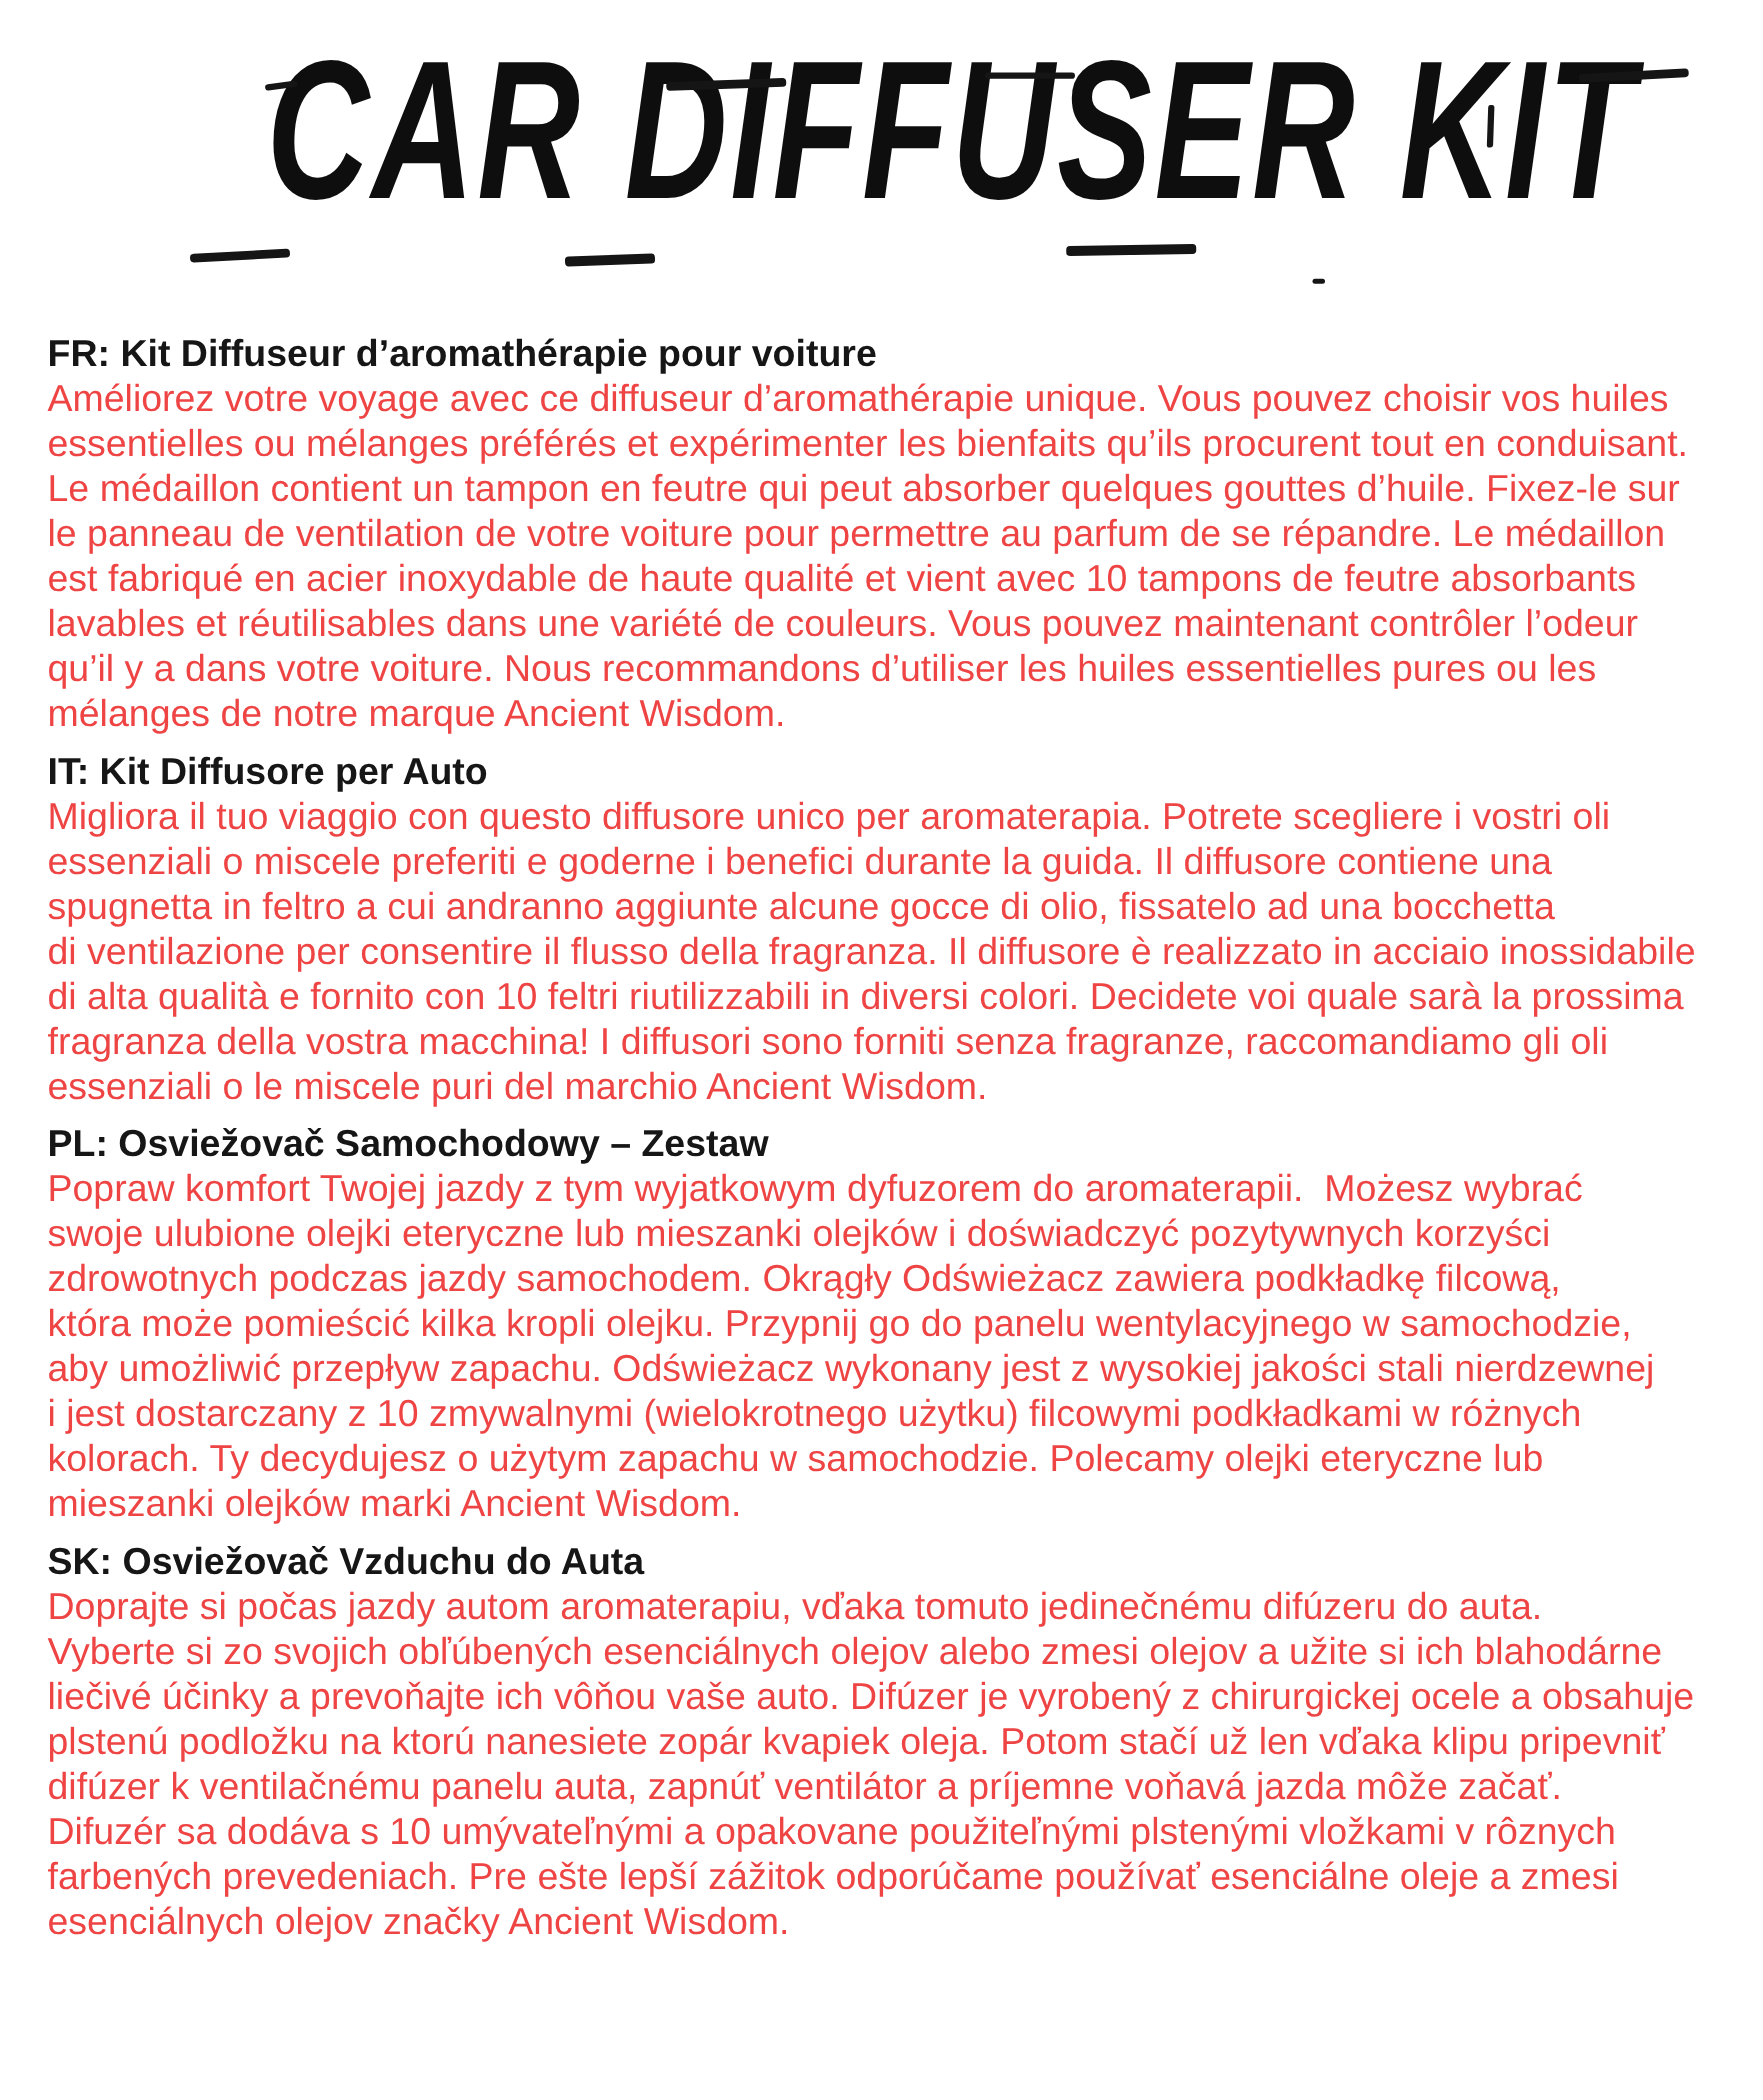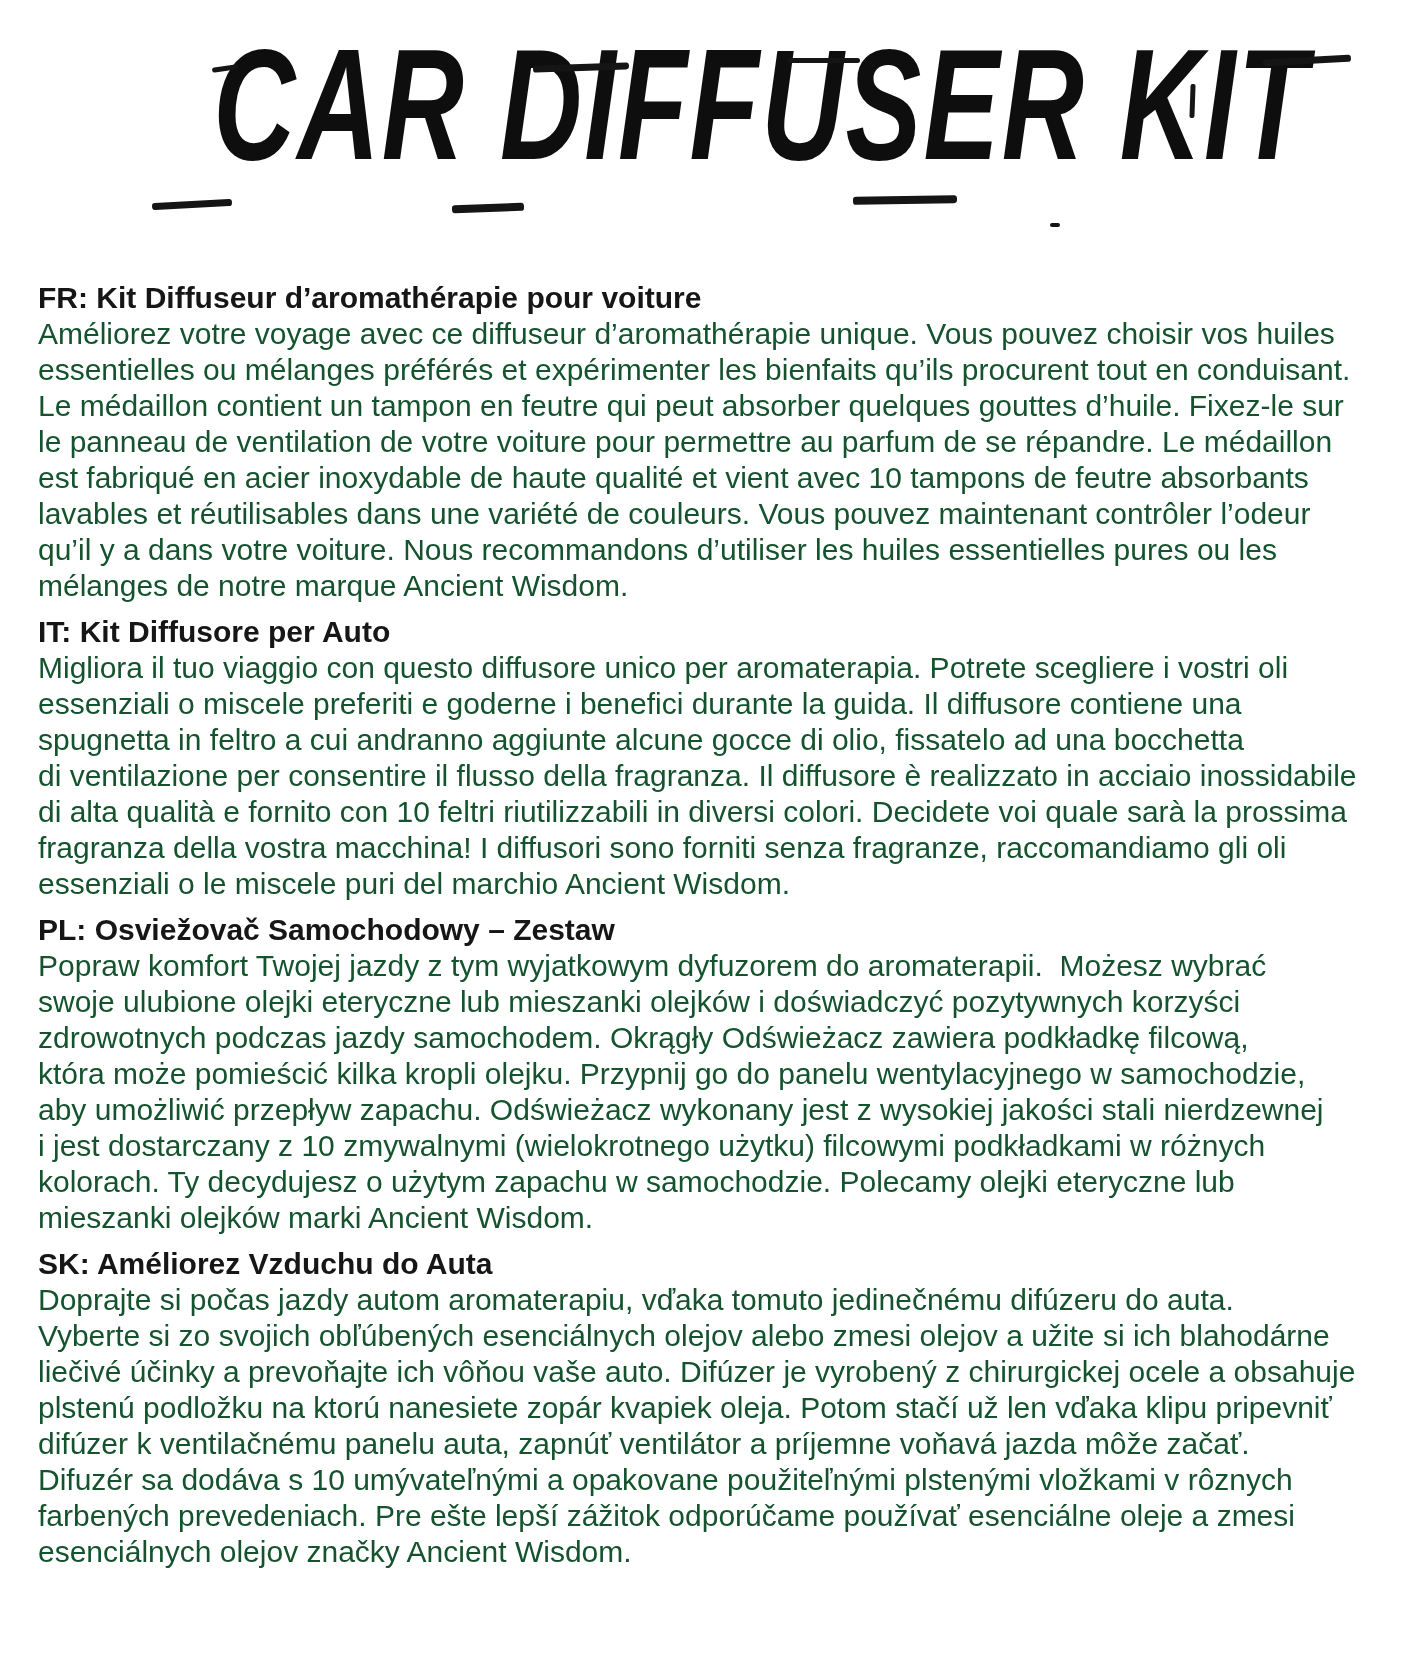--- a/index.html
+++ b/index.html
@@ -37,28 +37,28 @@
   .smudge.s5{left:788px;top:58px;width:72px;height:5px;}
   .smudge.s6{left:1263px;top:57px;width:88px;height:7px;transform:rotate(-3deg);}
   .smudge.s7{left:212px;top:66px;width:26px;height:5px;transform:rotate(-8deg);}
   .smudge.s8{left:1050px;top:223px;width:10px;height:4px;}
   .title-mark{
     position:absolute;left:1190px;top:84px;width:5px;height:34px;
     background:#161616;border-radius:2px;transform:rotate(2deg);
   }
 
   
-  .content{position:absolute;left:38px;top:280px;width:1348px;}
+  .content{position:absolute;left:38px;top:266px;width:1348px;}
   section{margin:0;}
   section + section{margin-top:10px;}
   h2{
     font-size:30px;line-height:36px;font-weight:700;margin:0;color:#161616;
   }
   p{
-    font-size:30px;line-height:36px;margin:0;color:#14532d;
+    font-size:30px;line-height:36px;margin:0;color:#ef4444;
     white-space:pre-wrap;
   }
 </style>
 </head>
 <body>
 
 <div class="page">
 
   <div class="title-row">
     <span class="title-text">CAR DIFFUSER KIT</span>
@@ -104,21 +104,21 @@
 swoje ulubione olejki eteryczne lub mieszanki olejków i doświadczyć pozytywnych korzyści
 zdrowotnych podczas jazdy samochodem. Okrągły Odświeżacz zawiera podkładkę filcową,
 która może pomieścić kilka kropli olejku. Przypnij go do panelu wentylacyjnego w samochodzie,
 aby umożliwić przepływ zapachu. Odświeżacz wykonany jest z wysokiej jakości stali nierdzewnej
 i jest dostarczany z 10 zmywalnymi (wielokrotnego użytku) filcowymi podkładkami w różnych
 kolorach. Ty decydujesz o użytym zapachu w samochodzie. Polecamy olejki eteryczne lub
 mieszanki olejków marki Ancient Wisdom.</p>
     </section>
 
     <section>
-      <h2>SK: Améliorez Vzduchu do Auta</h2>
+      <h2>SK: Osviežovač Vzduchu do Auta</h2>
       <p>Doprajte si počas jazdy autom aromaterapiu, vďaka tomuto jedinečnému difúzeru do auta.
 Vyberte si zo svojich obľúbených esenciálnych olejov alebo zmesi olejov a užite si ich blahodárne
 liečivé účinky a prevoňajte ich vôňou vaše auto. Difúzer je vyrobený z chirurgickej ocele a obsahuje
 plstenú podložku na ktorú nanesiete zopár kvapiek oleja. Potom stačí už len vďaka klipu pripevniť
 difúzer k ventilačnému panelu auta, zapnúť ventilátor a príjemne voňavá jazda môže začať.
 Difuzér sa dodáva s 10 umývateľnými a opakovane použiteľnými plstenými vložkami v rôznych
 farbených prevedeniach. Pre ešte lepší zážitok odporúčame používať esenciálne oleje a zmesi
 esenciálnych olejov značky Ancient Wisdom.</p>
     </section>
 

